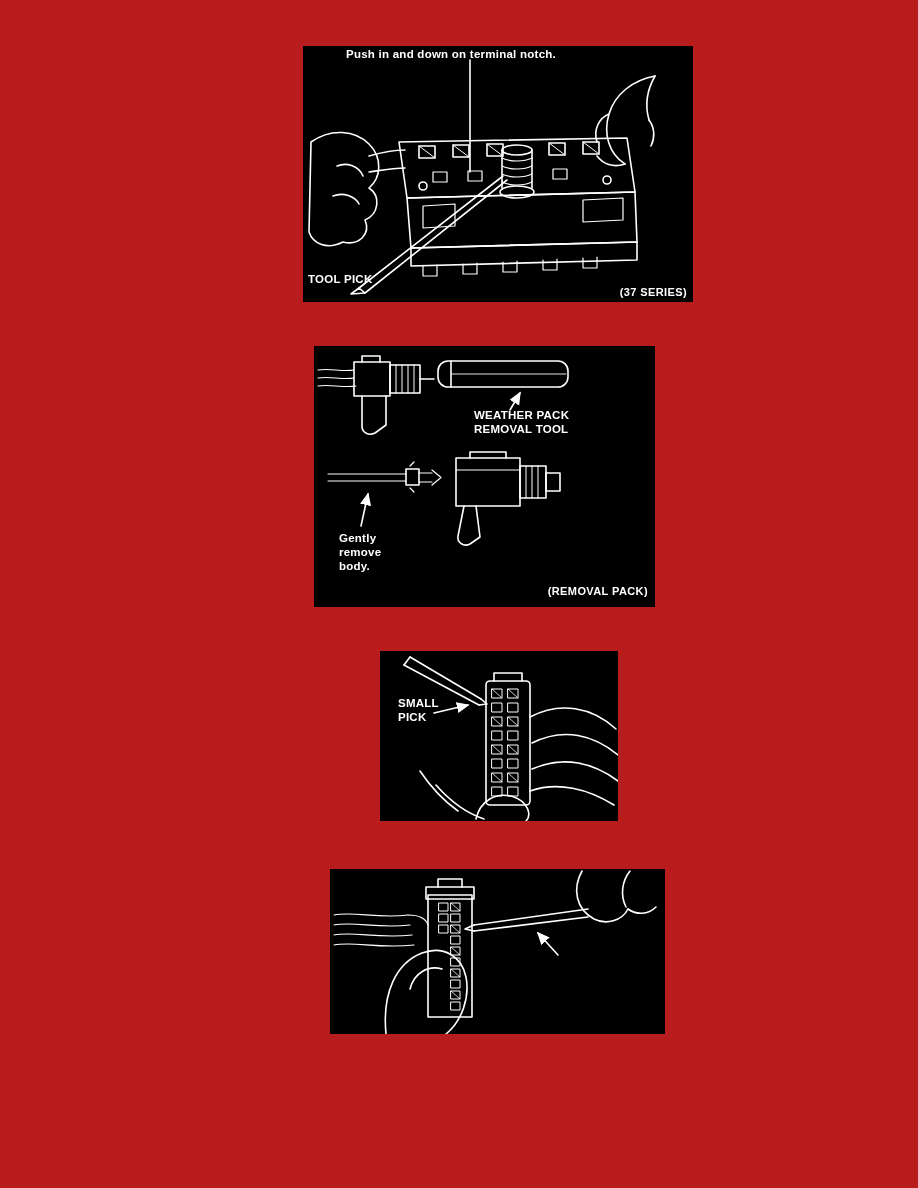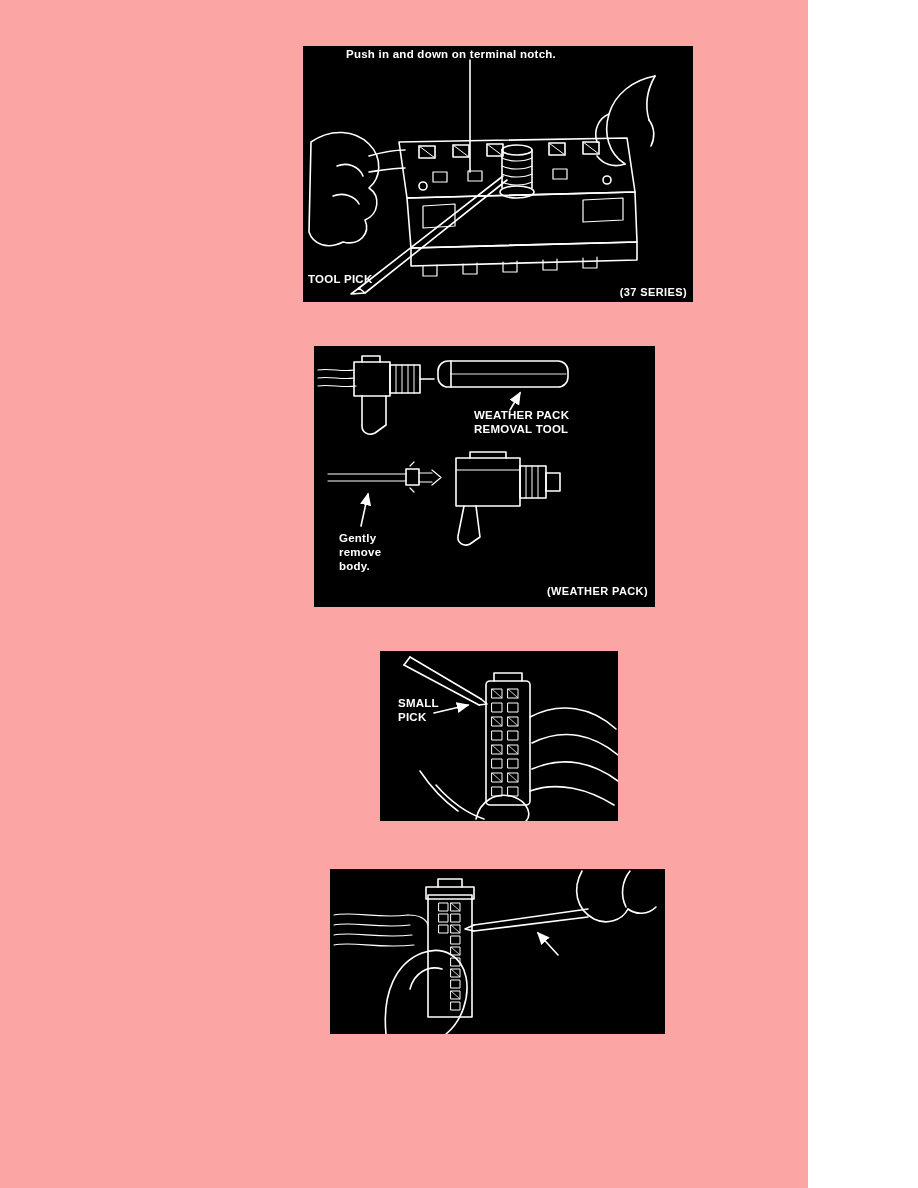--- a/index.html
+++ b/index.html
@@ -1,18 +1,18 @@
 <!DOCTYPE html>
 <html><head>
 <meta charset="utf-8">
 <style>
   *{box-sizing:border-box}
   html,body{margin:0;padding:0;background:#ffffff}
   .page{
-    position:relative;width:808px;height:1188px;background:#fca5a5;
+    position:relative;width:918px;height:1188px;background:#b91c1c;
     font-family:"Liberation Sans","DejaVu Sans",sans-serif;overflow:hidden;
   }
   .panel{position:absolute;background:#000000}
   .panel svg{display:block;width:100%;height:100%;position:absolute;left:0;top:0}
   .lbl{
     position:absolute;color:#ffffff;font-weight:700;font-size:11.5px;
     line-height:1.22;letter-spacing:.25px;white-space:pre-line;z-index:2;
   }
   .tag{font-size:11px;letter-spacing:.4px}
 
@@ -142,21 +142,21 @@
           <rect x="232" y="127" width="14" height="18"></rect>
           <path d="M150 160 L144 190 C143 197 150 201 156 198 L166 191 L162 160"></path>
         </g>
       </g>
     </svg>
     <div class="lbl lbl-wp-tool">WEATHER PACK
 REMOVAL TOOL</div>
     <div class="lbl lbl-gently">Gently
 remove
 body.</div>
-    <div class="lbl tag lbl-wp-tag">(WEATHER PACK)</div>
+    <div class="lbl tag lbl-wp-tag">(REMOVAL PACK)</div>
   </figure>
 
   <figure class="panel" id="panel-smallpick">
     <svg viewBox="0 0 238 170">
       <defs>
         <marker id="ah-sp" markerWidth="9" markerHeight="8" refX="7" refY="3.5" orient="auto">
           <path d="M0,0 L8,3.5 L0,7 Z" fill="#ffffff"></path>
         </marker>
       </defs>
       <g stroke="#ffffff" fill="none" stroke-width="1.6" stroke-linecap="round" stroke-linejoin="round">

